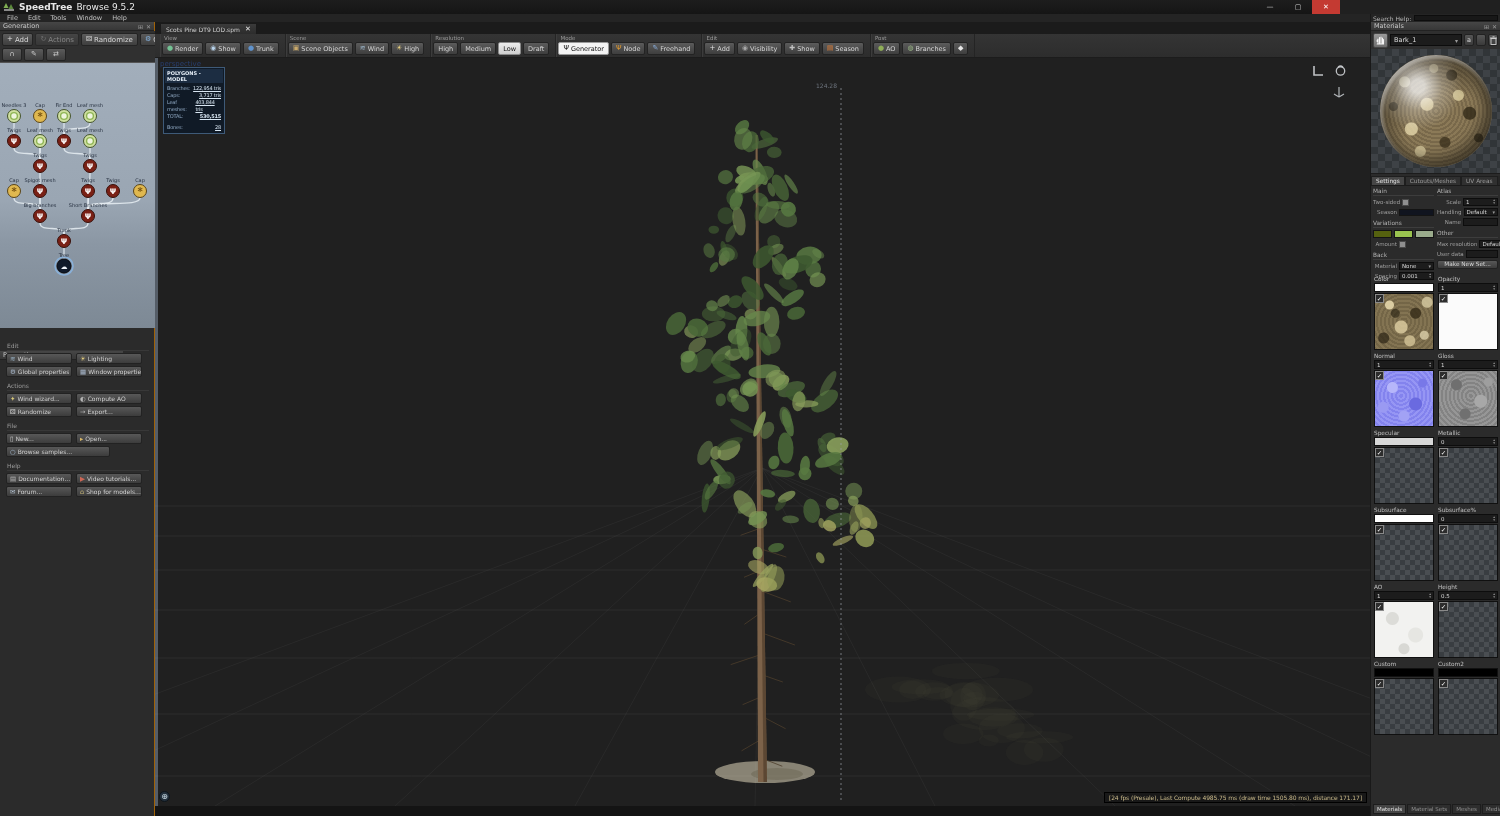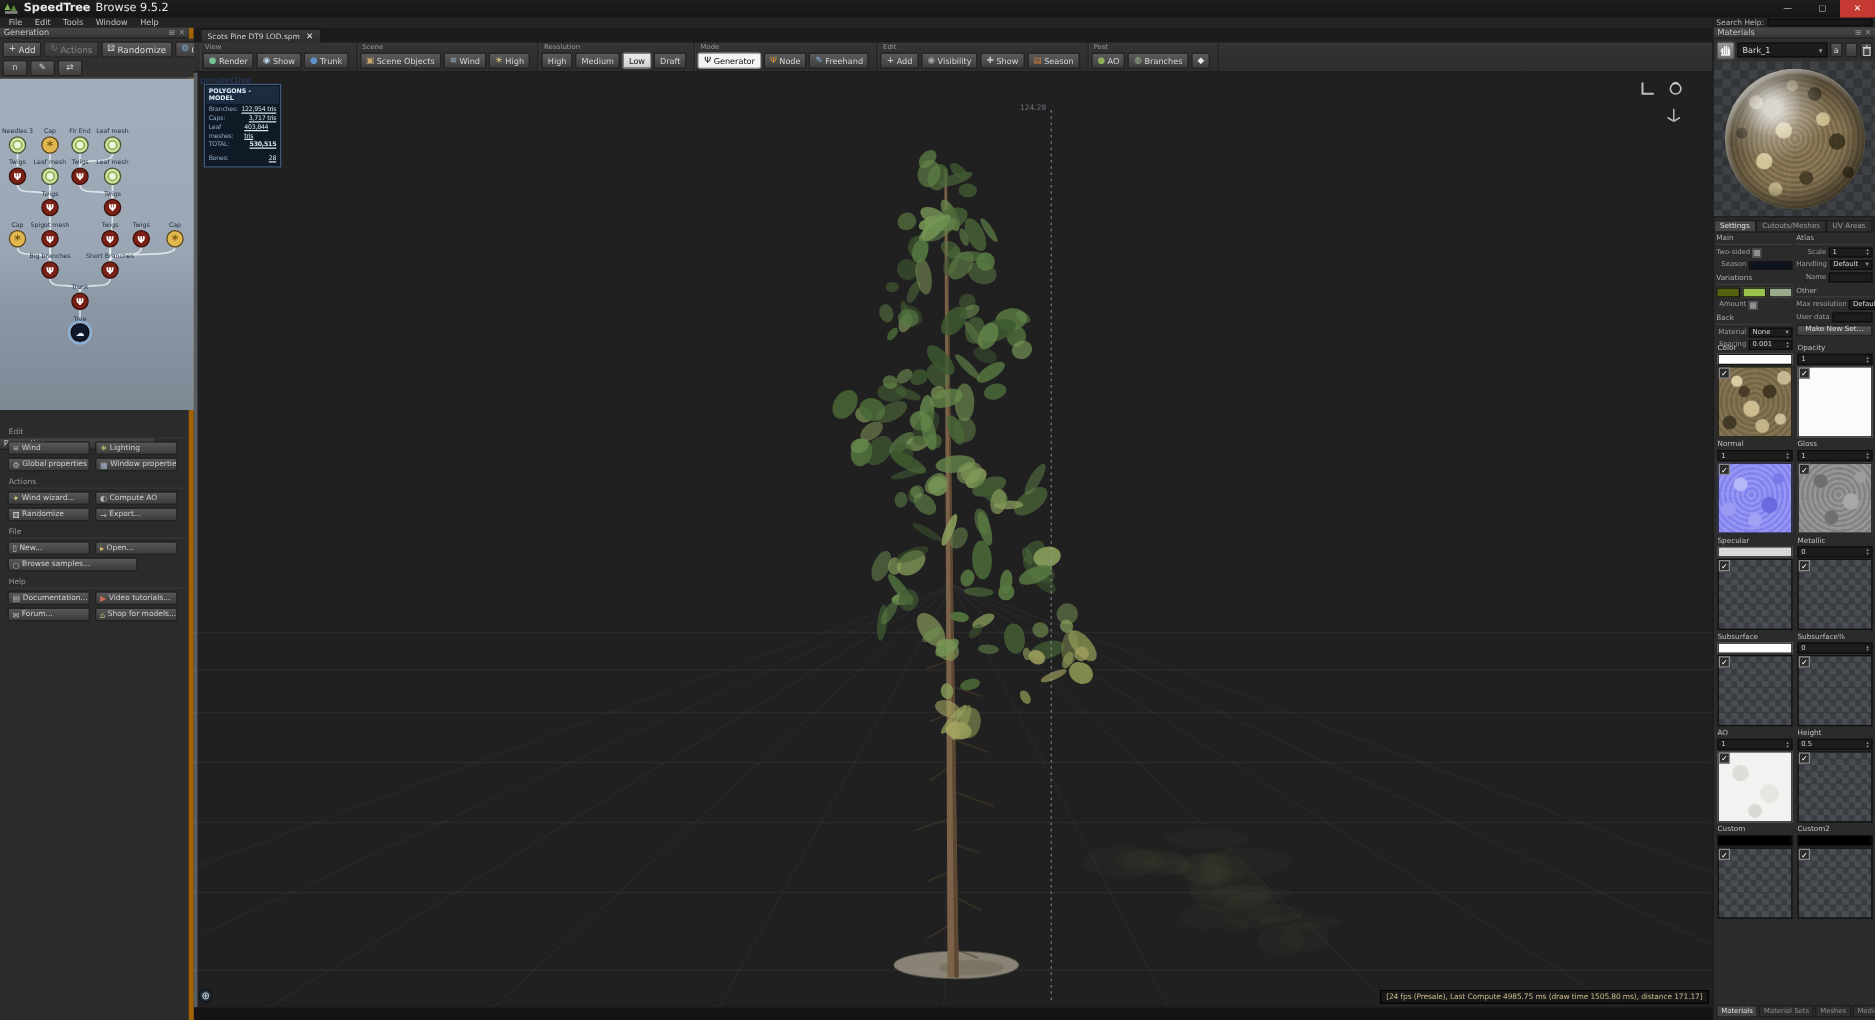--- a/index.html
+++ b/index.html
@@ -1,37 +1,37 @@
 <!DOCTYPE html>
 <html><head>
 <meta charset="utf-8">
 <style>
   html,body{margin:0;padding:0;background:#202020;width:1500px;height:816px;overflow:hidden;
     font-family:"DejaVu Sans","Liberation Sans",sans-serif;-webkit-font-smoothing:antialiased;}
   *{box-sizing:border-box;user-select:none;}
   
-  #titlebar{position:absolute;left:0;top:0;width:1500px;height:14px;background:linear-gradient(#1d1d1d,#151515);
+  #titlebar{position:absolute;left:0;top:0;width:1340px;height:14px;background:linear-gradient(#1d1d1d,#151515);
     display:flex;align-items:center;color:#e8e8e8;font-size:9px;z-index:40;}
   #titlebar .logo{margin:0 4px 0 3px;}
   #wincontrols{margin-left:auto;display:flex;height:14px;}
   .winbtn{width:28px;height:14px;display:flex;align-items:center;justify-content:center;color:#cfcfcf;font-size:7px;}
   .winbtn.close{background:#c43a32;color:#fff;}
   
   #menubar{position:absolute;left:0;top:14px;width:1370px;height:8px;background:#242424;display:flex;gap:2px;
     align-items:center;padding-left:3px;z-index:39;}
   .menu-item{font-size:6.5px;color:#c0c0c0;padding:0 4px;}
   
   .phead{height:9px;background:linear-gradient(#464646,#373737);border-bottom:1px solid #222;
     display:flex;align-items:center;font-size:6.5px;color:#c8c8c8;padding:0 3px;}
   .phead .hicons{margin-left:auto;display:flex;gap:3px;font-size:6px;color:#9a9a9a;}
   .btn{background:linear-gradient(#5b5b5b,#3e3e3e);border:1px solid #232323;border-radius:2px;color:#d8d8d8;
     display:inline-flex;align-items:center;gap:2px;padding:0 4px;font-size:6.5px;font-family:inherit;}
   .btn .ic{font-size:7px;line-height:1;}
   
-  #leftpanel{position:absolute;left:0;top:22px;width:155px;height:794px;background:#2b2b2b;border-right:4px solid #a16207;}
+  #leftpanel{position:absolute;left:0;top:22px;width:155px;height:794px;background:#2b2b2b;border-right:1px solid #a16207;}
   #gentools{position:absolute;left:0;top:9px;width:155px;height:31px;background:#303030;padding:2px 2px 0 2px;}
   #gentools .row{display:flex;gap:2px;margin-bottom:2px;}
   #gentools .btn{height:13px;font-size:7px;}
   #gentools .btn.small{width:20px;justify-content:center;}
   #gentools .btn.dis{opacity:.5;}
   #graphwrap{position:absolute;left:0;top:40px;width:155px;height:266px;
     background:linear-gradient(180deg,#a2aebb 0%,#9aa6b3 52%,#8b97a4 68%,#7d8995 100%);border-top:1px solid #555;}
   #prophead{position:absolute;left:0;top:306px;width:123px;margin-top:23px;}
   #propsections{position:absolute;left:0;top:315px;width:155px;padding:2px 6px;}
   .psec{margin-bottom:5px;}

